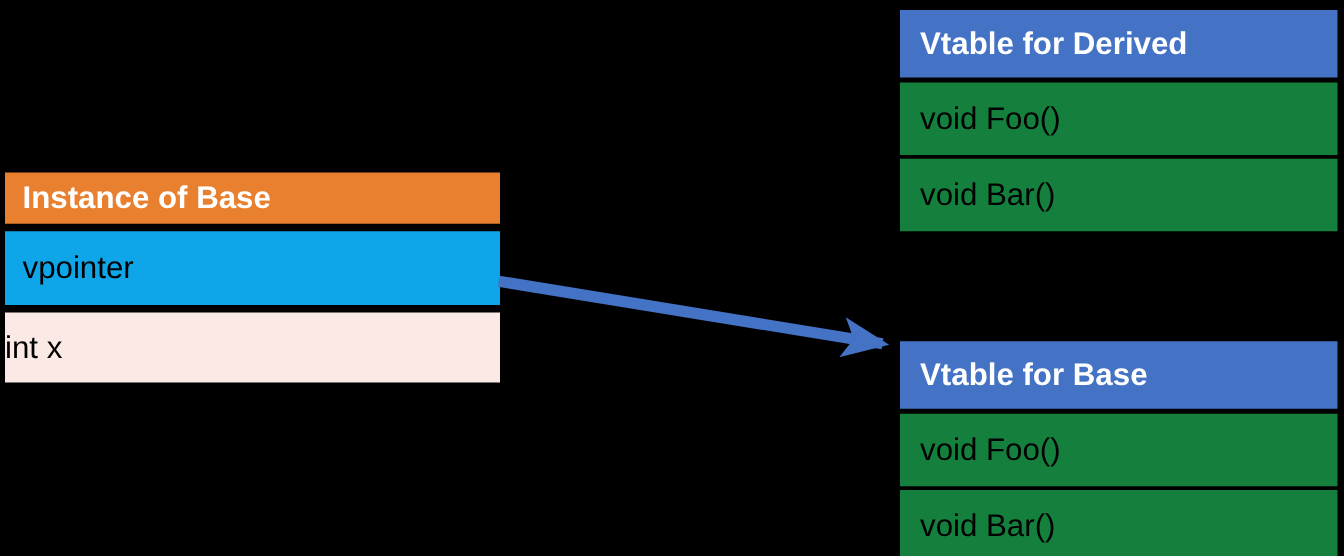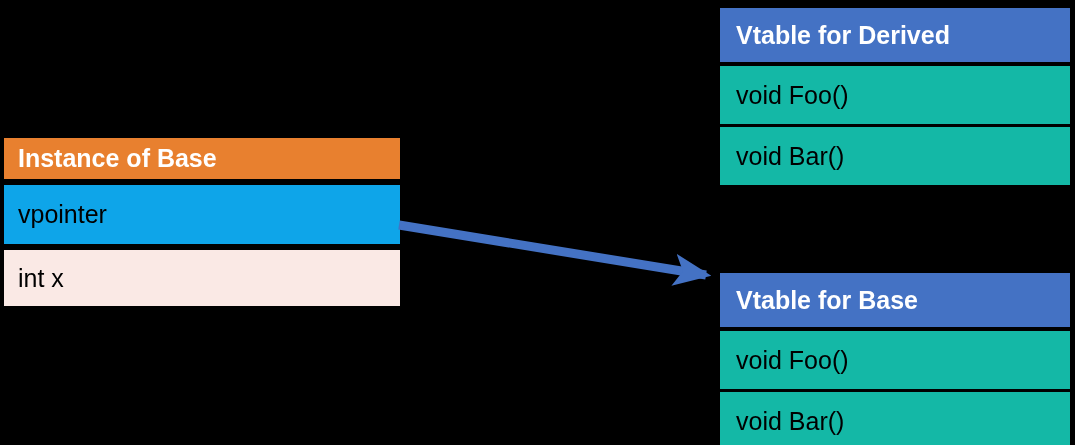--- a/index.html
+++ b/index.html
@@ -52,40 +52,40 @@
     color: #000000;
     font-size: 25px;
     padding-left: 14px;
     margin-bottom: 6px;
   }
   #instance-table .r2 {
     height: 56px;
     background: #FAE9E5;
     color: #000000;
     font-size: 25px;
-    padding-left: 14px;
+    padding-left: 0;
   }
 
   
   .vtable {
     left: 720px;
     width: 350px;
   }
   .vtable .hdr {
     height: 54px;
     background: #4472C4;
     color: #FFFFFF;
     font-weight: bold;
     font-size: 25px;
     padding-left: 16px;
     margin-bottom: 4px;
   }
   .vtable .vrow {
     height: 58px;
-    background: #14b8a6;
+    background: #15803d;
     color: #000000;
     font-size: 25px;
     padding-left: 16px;
   }
   .vtable .vrow.sep {
     margin-bottom: 3px;
   }
 
   #vtable-derived { top: 8px; }
   #vtable-base { top: 273px; }

